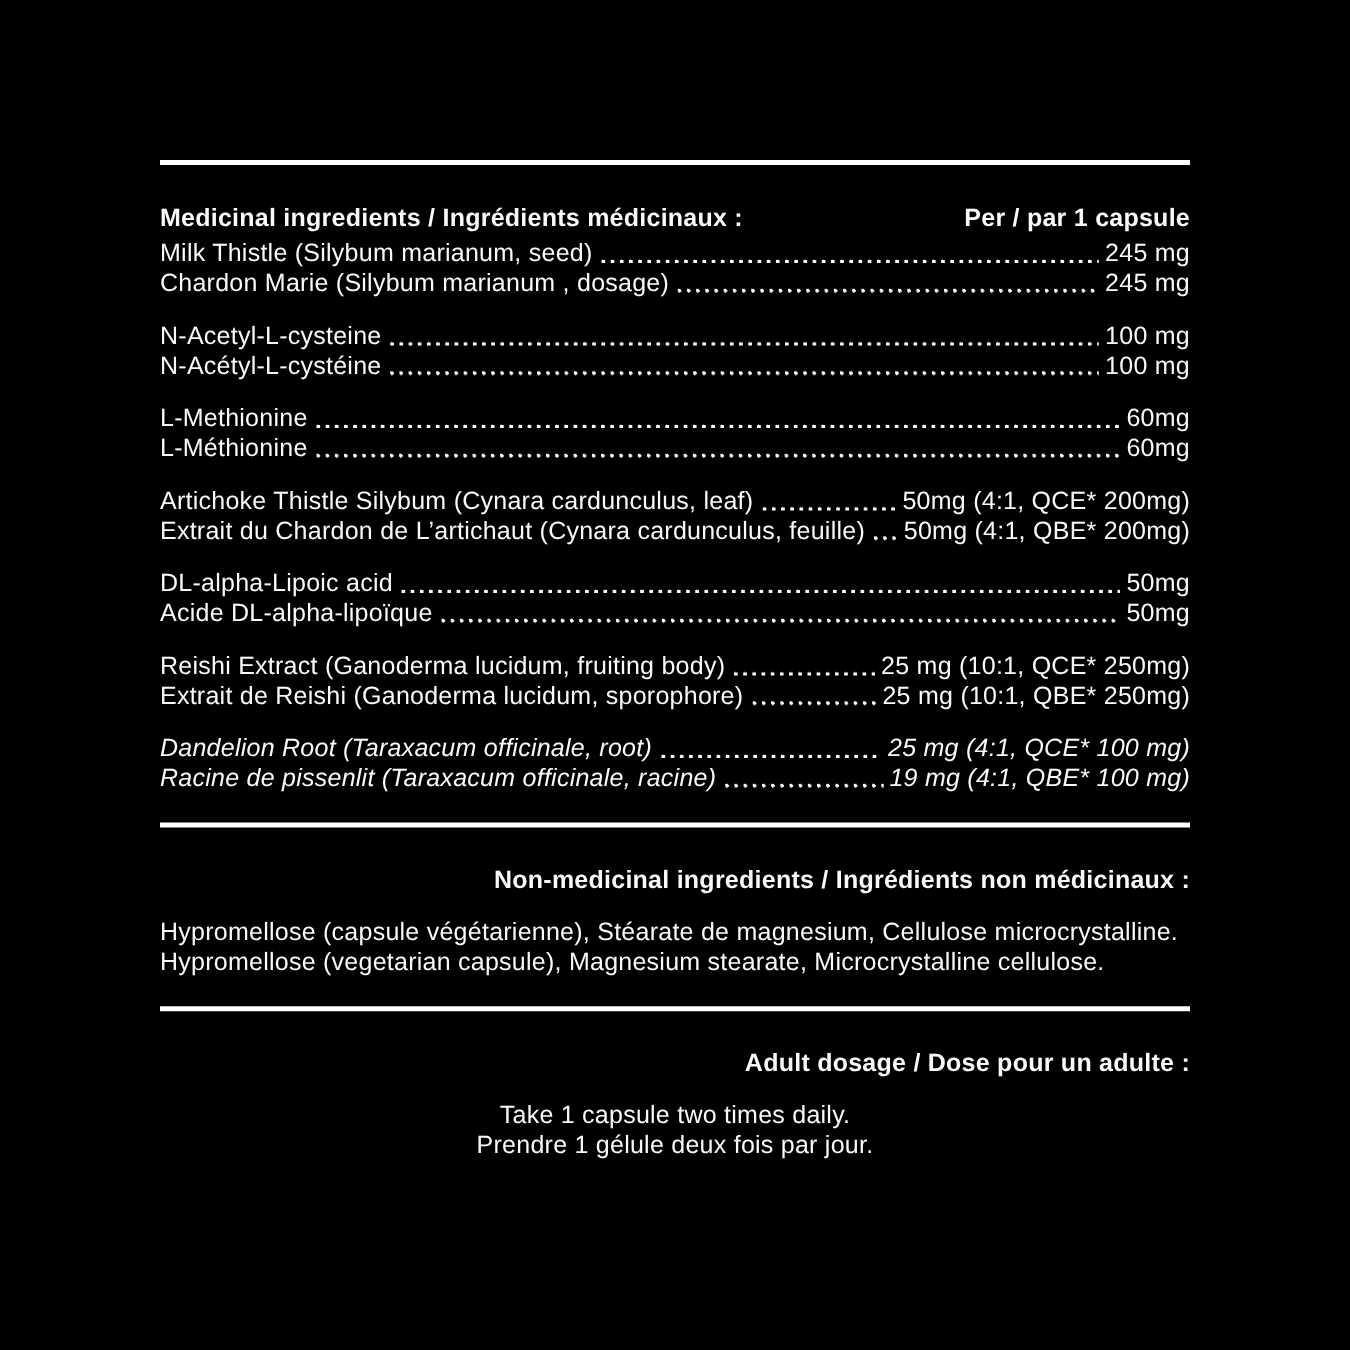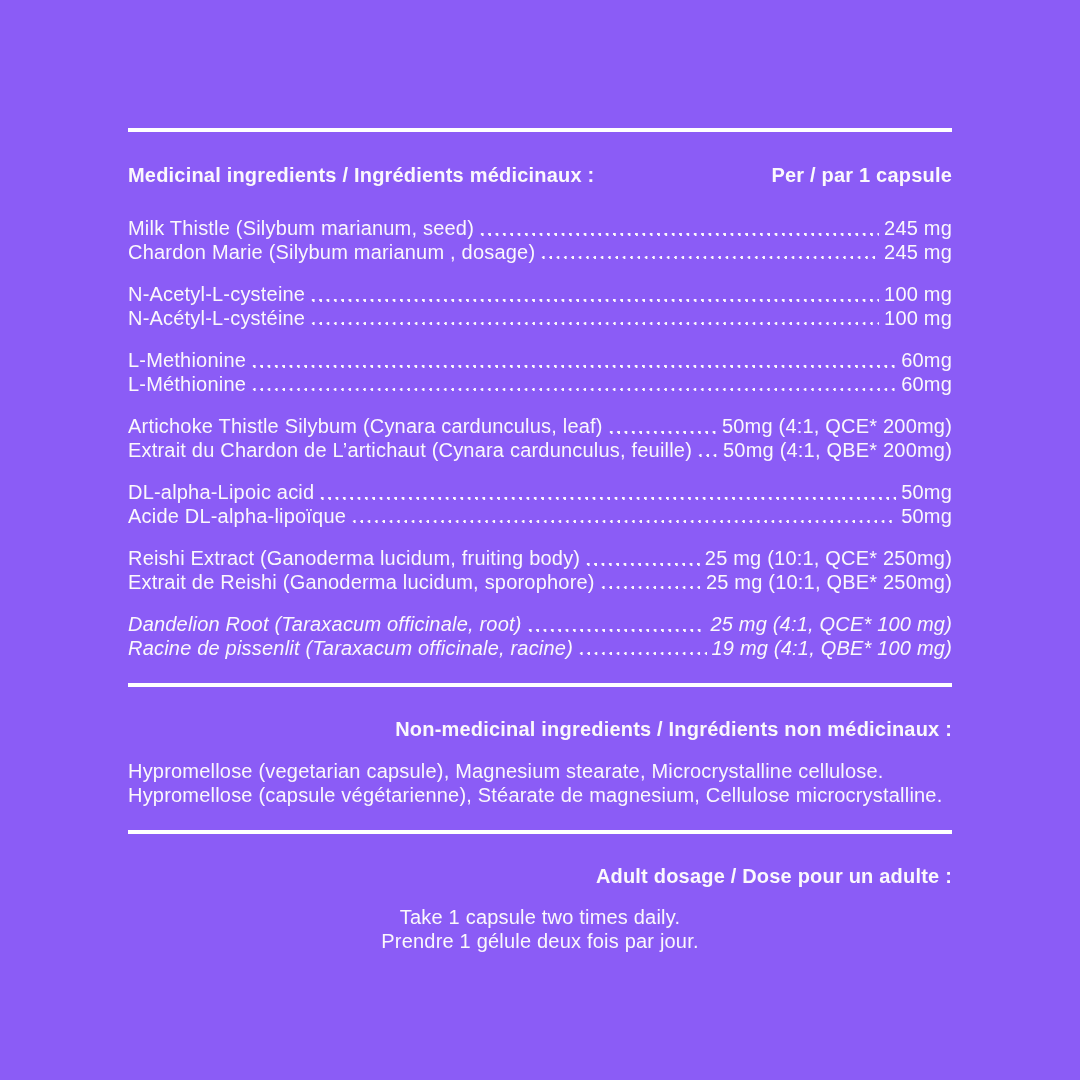--- a/index.html
+++ b/index.html
@@ -1,41 +1,41 @@
 <!DOCTYPE html>
 <html><head>
 <meta charset="utf-8">
 <style>
   html, body { margin: 0; padding: 0; background: #7a4388; }
   .canvas {
     position: relative;
     width: 1080px;
     height: 1080px;
-    background: #8b5cf6;
+    background: #000000;
     overflow: hidden;
   }
   .content {
     width: 824px;
     margin-left: 128px;
     color: #fbf8fc;
     font-family: "Liberation Sans", sans-serif;
     font-size: 20px;
     letter-spacing: 0.2px;
   }
   .rule { height: 4px; background: #ffffff; }
   .rule--top { margin-top: 128px; }
   .rule--mid { margin-top: 23px; }
   .header-row {
     display: flex;
     justify-content: space-between;
     margin-top: 31px;
     line-height: 24px;
     font-weight: 700;
   }
-  .groups { margin-top: 30px; }
+  .groups { margin-top: 5px; }
   .group { margin-bottom: 19px; }
   .group:last-child { margin-bottom: 0; font-style: italic; }
   .row { display: flex; line-height: 23.5px; }
   .nm { white-space: nowrap; }
   .val { white-space: nowrap; }
   .dots {
     flex: 1 1 auto;
     min-width: 10px;
     height: 23.5px;
     margin: 0 5px;
@@ -157,22 +157,22 @@
           <span class="val">19 mg (4:1, QBE* 100 mg)</span>
         </div>
       </div>
 
     </div>
 
     <div class="rule rule--mid"></div>
 
     <div class="subheading">Non-medicinal ingredients / Ingrédients non médicinaux :</div>
     <div class="para">
+      <div>Hypromellose (capsule végétarienne), Stéarate de magnesium, Cellulose microcrystalline.</div>
       <div>Hypromellose (vegetarian capsule), Magnesium stearate, Microcrystalline cellulose.</div>
-      <div>Hypromellose (capsule végétarienne), Stéarate de magnesium, Cellulose microcrystalline.</div>
     </div>
 
     <div class="rule rule--mid"></div>
 
     <div class="subheading">Adult dosage / Dose pour un adulte :</div>
     <div class="para para--dosage">
       <div>Take 1 capsule two times daily.</div>
       <div>Prendre 1 gélule deux fois par jour.</div>
     </div>
 

